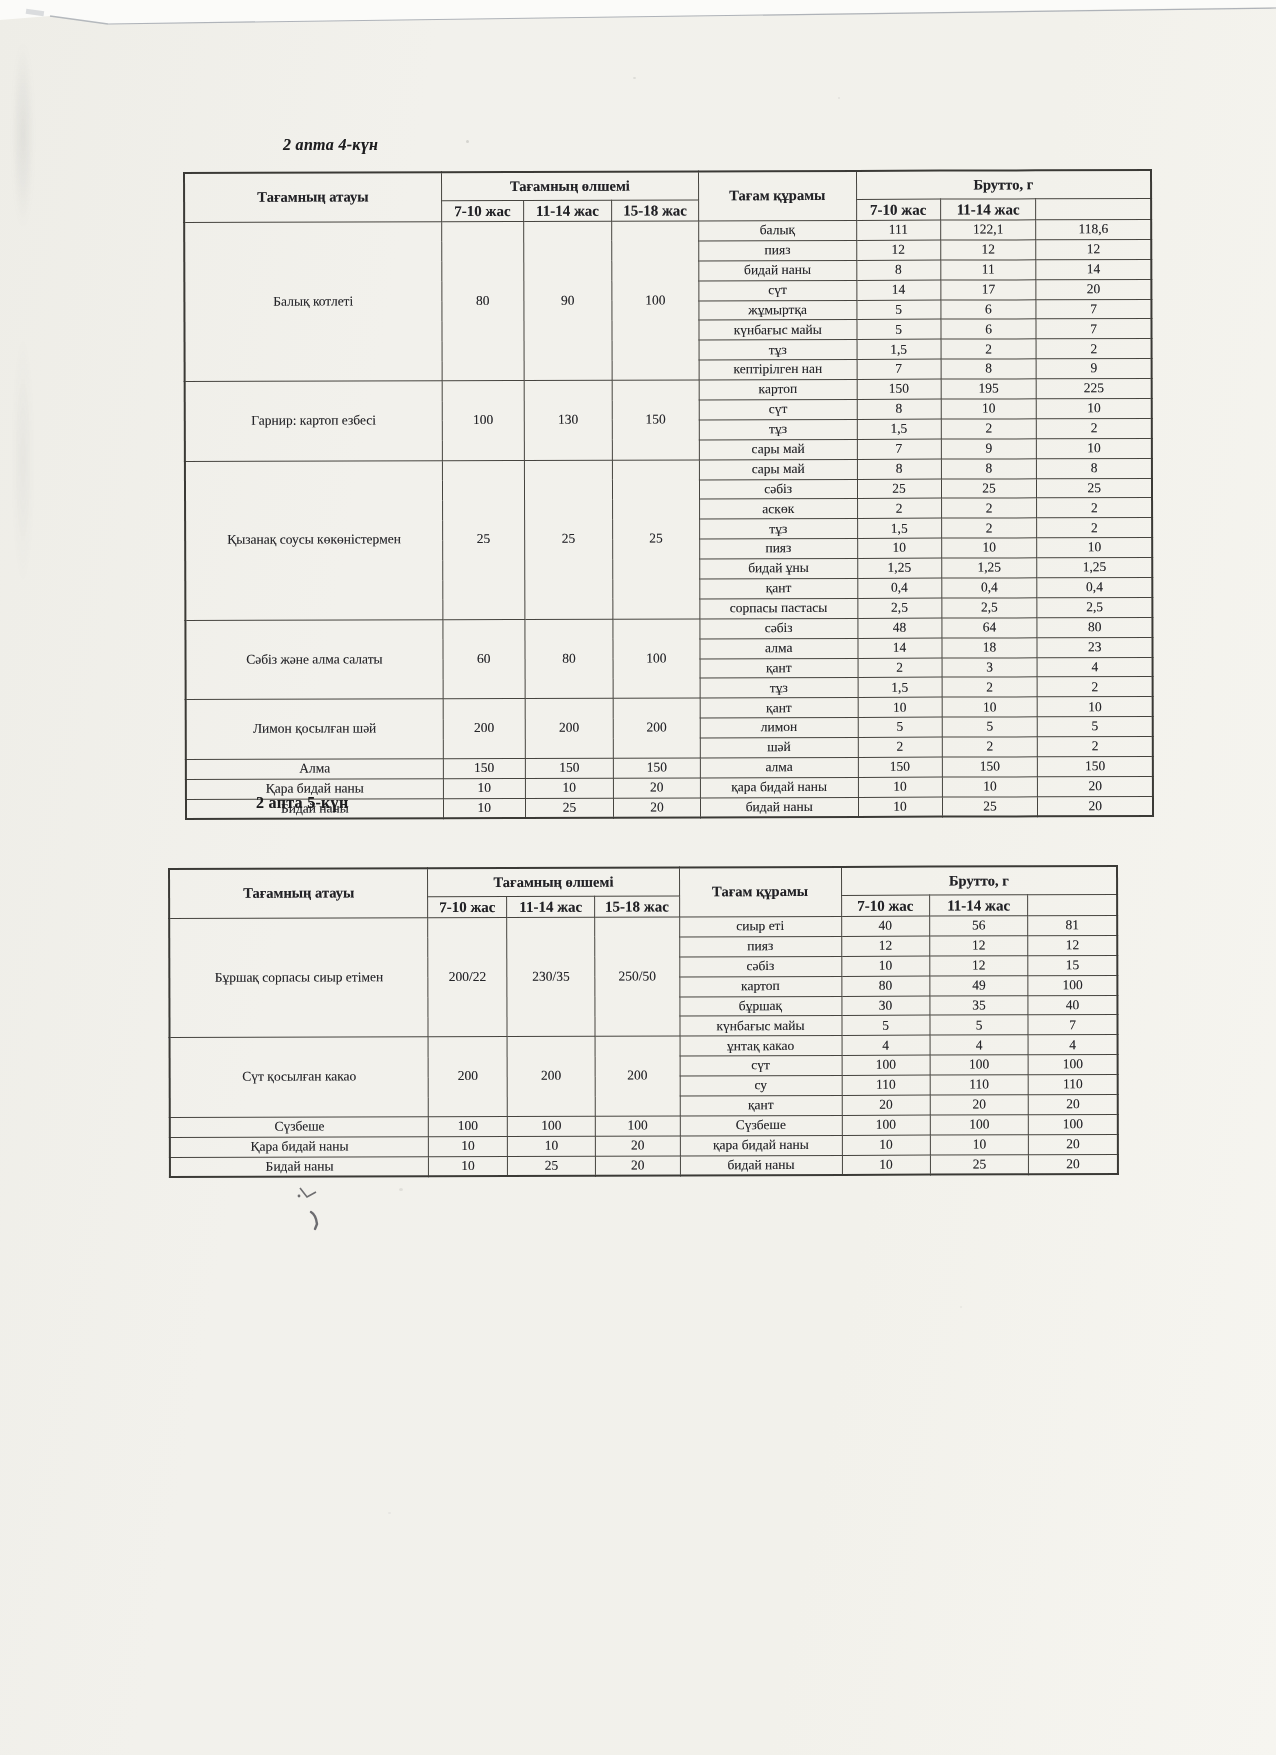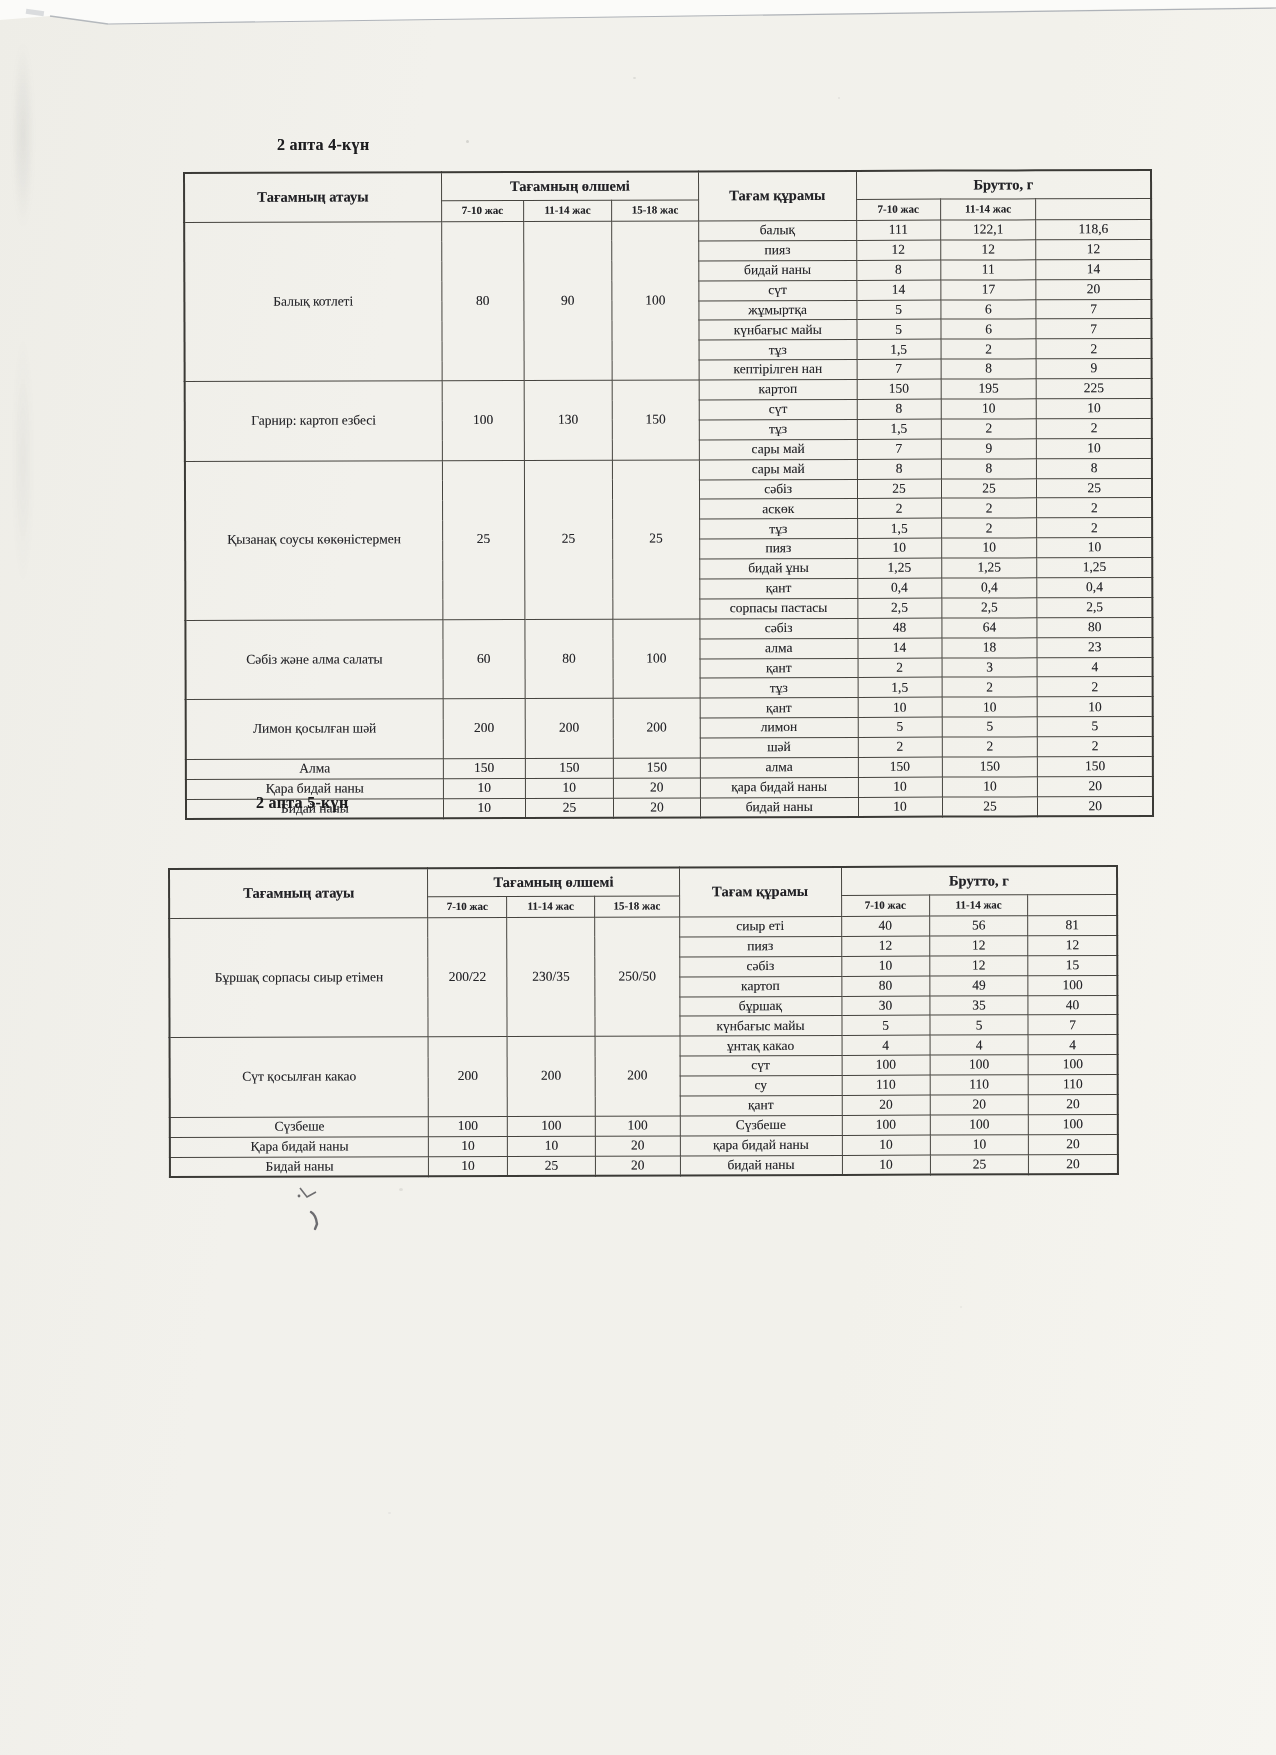--- a/index.html
+++ b/index.html
@@ -30,21 +30,21 @@
   .left-smudge.b{top:330px;height:260px;opacity:.6;}
   .speck{position:absolute;border-radius:50%;background:rgba(60,60,65,.16);}
   .ink-squiggle{position:absolute;left:292px;top:1180px;width:40px;height:56px;}
   
   .section-title{
     position:absolute;
     font-size:16px;font-weight:bold;color:var(--title-ink);
     letter-spacing:.3px;
     text-shadow:0 0 .6px rgba(30,30,35,.45);
   }
-  .title-1{left:277px;top:136px;}
+  .title-1{left:283px;top:136px;font-style:italic;}
   .title-2{left:256px;top:794px;}
   
   .menu-table{
     position:absolute;
     border-collapse:collapse;
     table-layout:fixed;
     background:transparent;
     transform:rotate(-0.18deg);
     transform-origin:left top;
   }
@@ -59,21 +59,21 @@
     line-height:1.08;
     font-weight:normal;
     color:var(--ink);
     text-shadow:0 0 .5px rgba(38,38,42,.4);
     overflow:hidden;
     white-space:nowrap;
   }
   .menu-table{border:2px solid #3b3a36;}
   .menu-table thead th{font-weight:bold;font-size:14.5px;color:#222226;}
   .menu-table thead tr.h1 th{height:27px;}
-  .menu-table thead tr.h2 th{height:20px;font-size:11px;}
+  .menu-table thead tr.h2 th{height:20px;font-size:15px;}
   .menu-table tbody tr{height:19.9px;}
   .c-dishname{white-space:nowrap;}
 </style>
 </head>
 <body>
 
 <div class="page">
 
   <svg class="scan-top" viewBox="0 0 1276 40" aria-hidden="true">
     <polygon points="0,0 1276,0 1276,7 108,24 50,16 0,20" fill="#fbfbf9"></polygon>

